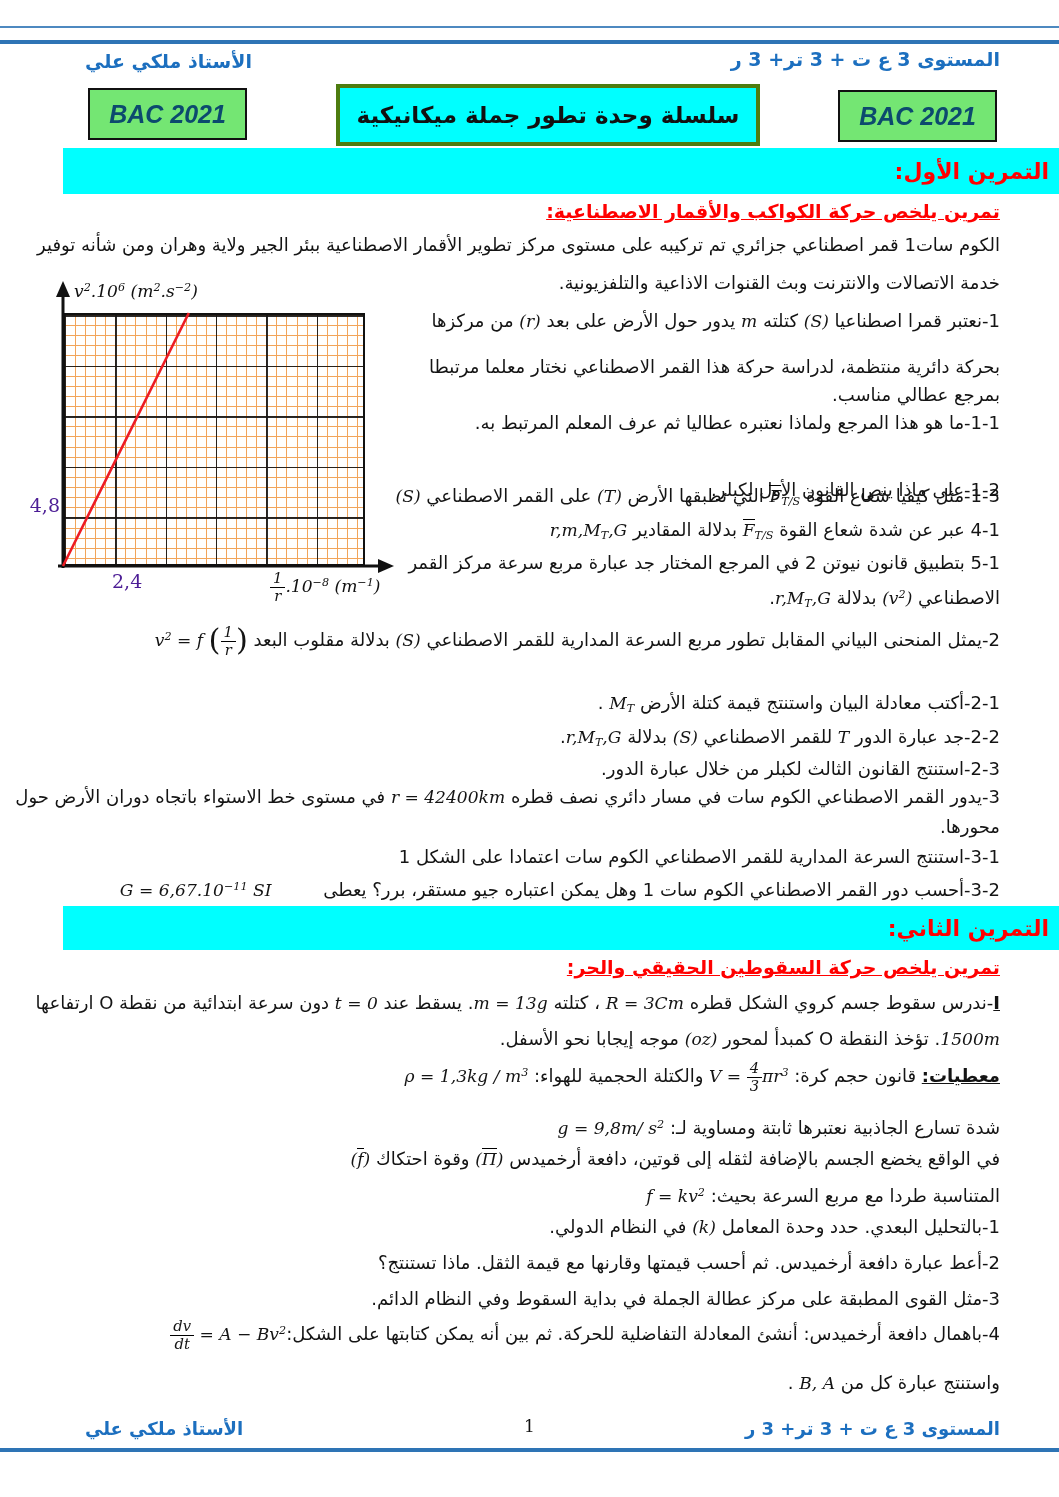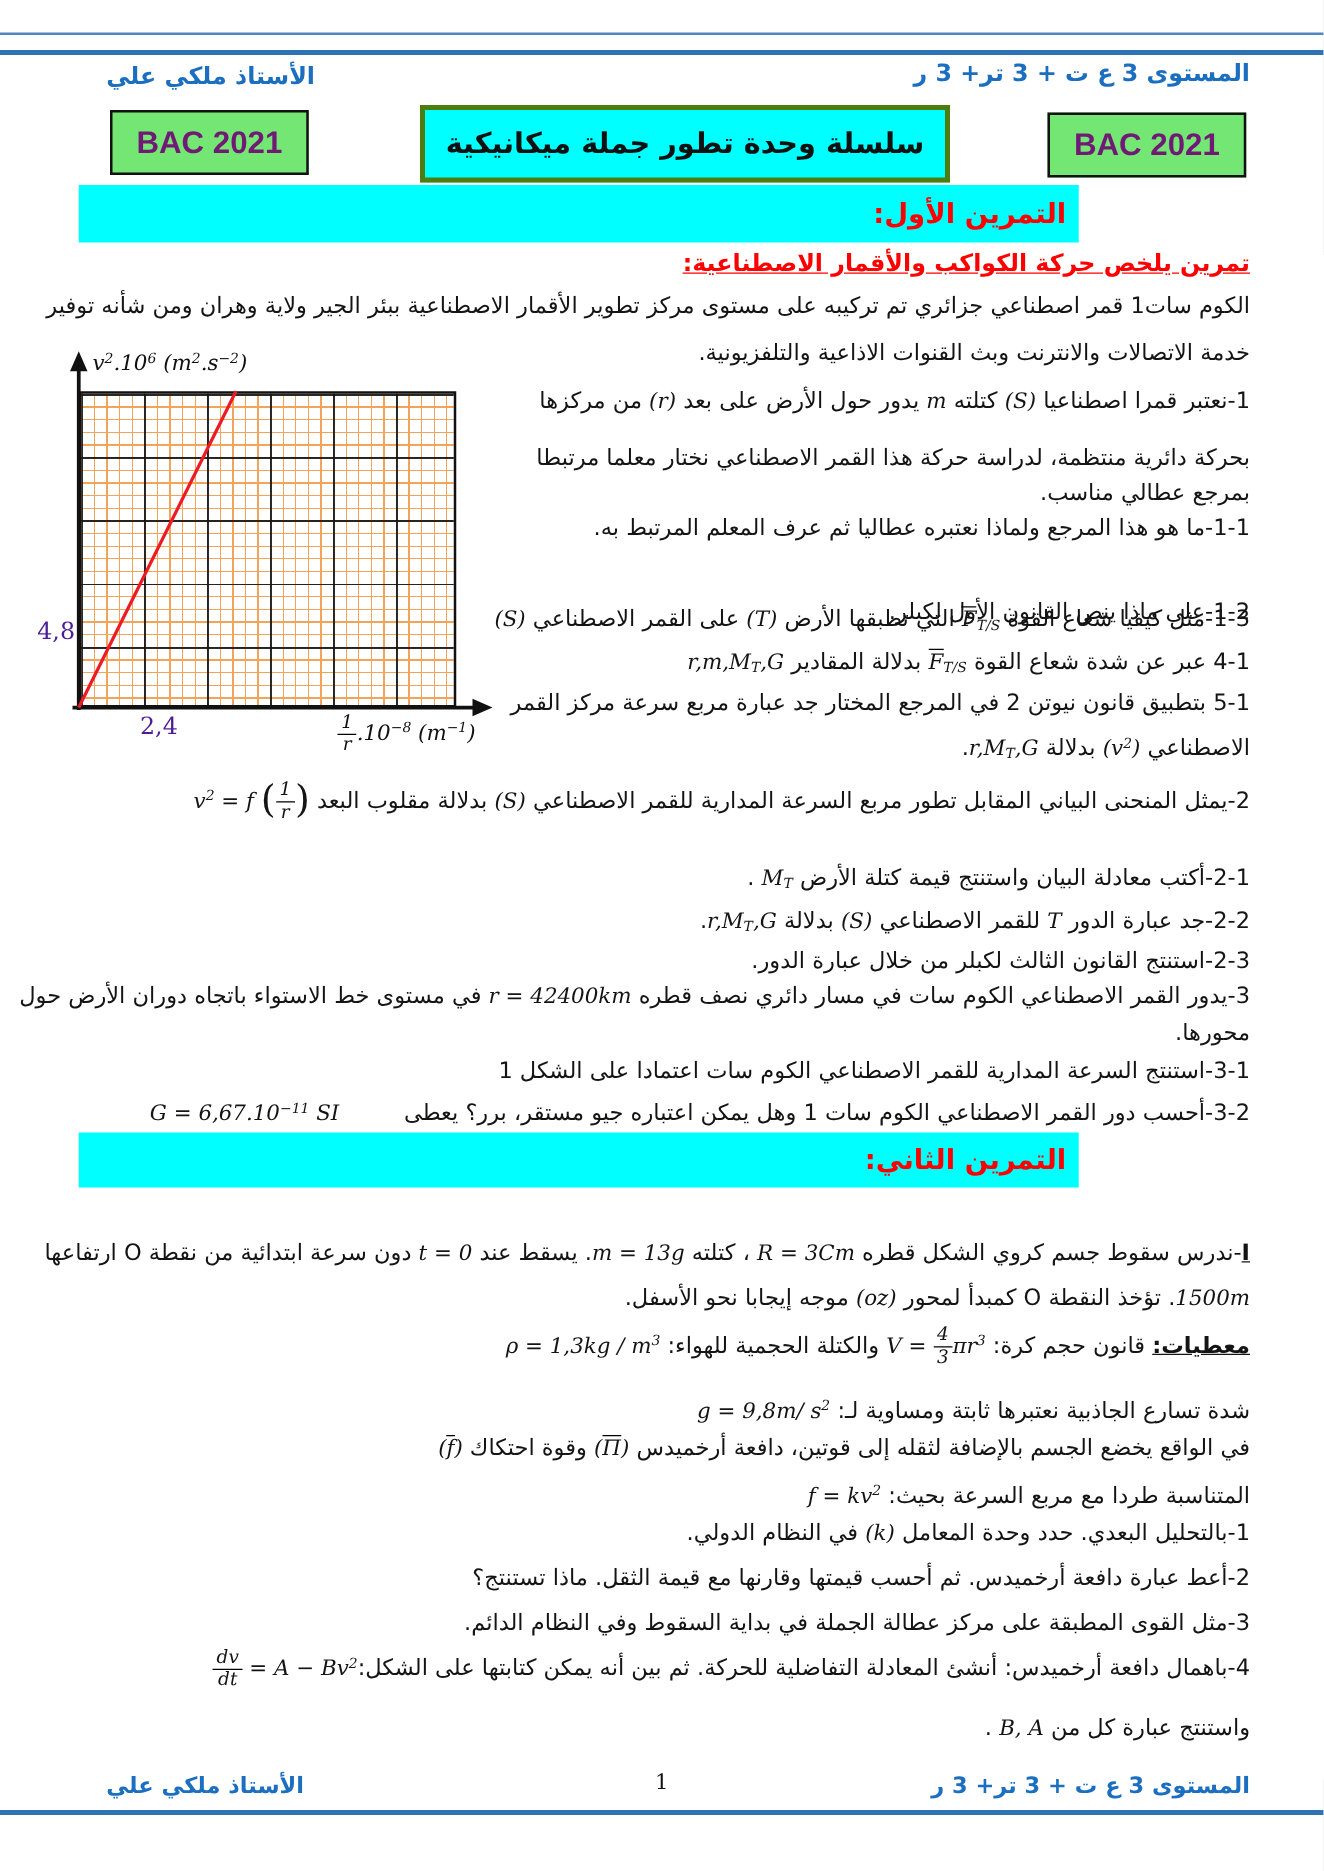--- a/index.html
+++ b/index.html
@@ -7,27 +7,27 @@
         overflow:hidden;font-family:"DejaVu Sans",sans-serif;color:#111;}
   .rule{position:absolute;left:0;right:0;background:#2e74b5;}
   .rule-thin{top:26px;height:2px;opacity:.85;}
   .rule-thick{top:40px;height:4px;}
   .rule-bottom{top:1448px;height:4px;}
   .hdr-text{position:absolute;font-weight:700;font-size:19px;color:#1c6fbf;white-space:nowrap;direction:rtl;}
   .hdr-level{top:48px;right:59px;}
   .hdr-teacher{top:50px;left:85px;}
   .bac-box{position:absolute;width:155px;height:48px;background:#74e673;border:2px solid #111;
            display:flex;align-items:center;justify-content:center;font-weight:700;font-size:25px;
-           color:#701a75;font-family:"Liberation Sans",sans-serif;}
+           color:#0c4a6e;font-family:"Liberation Sans",sans-serif;font-style:italic;}
   .bac-left{left:88px;top:88px;}
   .bac-right{left:838px;top:90px;}
   .series-box{position:absolute;left:336px;top:84px;width:416px;height:54px;background:#00ffff;
               border:4px solid #4d7c0f;display:flex;align-items:center;justify-content:center;
               font-weight:700;font-size:23px;direction:rtl;}
-  .band{position:absolute;left:63px;width:800px;background:#00ffff;direction:rtl;
+  .band{position:absolute;left:63px;width:996px;background:#00ffff;direction:rtl;
         display:flex;align-items:center;}
   .band-title{color:#ff0000;font-weight:700;font-size:22px;padding-right:10px;}
   .band1{top:148px;height:46px;}
   .band2{top:906px;height:44px;}
   .subtitle{position:absolute;right:59px;color:#ff0000;font-weight:700;font-size:19px;
             direction:rtl;white-space:nowrap;text-decoration:underline;}
   .sub1{top:200px;}
   .sub2{top:956px;}
   .tline{position:absolute;right:59px;direction:rtl;white-space:nowrap;font-size:18px;
          line-height:30px;color:#141414;}
@@ -128,20 +128,21 @@
       <div class="tline" style="top: 754px;">2-3-استنتج القانون الثالث لكبلر من خلال عبارة الدور.</div>
       <div class="tline" style="top: 782px;">3-يدور القمر الاصطناعي الكوم سات في مسار دائري نصف قطره <span class="sg-m">r = 42400km</span> في مستوى خط الاستواء باتجاه دوران الأرض حول</div>
       <div class="tline" style="top: 812px;">محورها.</div>
       <div class="tline" style="top: 842px;">3-1-استنتج السرعة المدارية للقمر الاصطناعي الكوم سات اعتمادا على الشكل 1</div>
       <div class="tline" style="top: 872px;">3-2-أحسب دور القمر الاصطناعي الكوم سات 1 وهل يمكن اعتباره جيو مستقر، برر؟ يعطى <span class="sg-gap" style="width: 46px;">&nbsp;</span><span class="sg-fml"><span class="sg-m">G = 6,67.10</span><span class="sg-sup">−11</span><span class="sg-m"> SI</span></span></div>
     </div>
 
   <div class="band band2">
     <span class="band-title">التمرين الثاني:</span>
   </div>
+  <div class="subtitle sub2">تمرين يلخص حركة السقوطين الحقيقي والحر:</div>
 
   <div>
       <div class="tline" style="top: 988px;"><span class="sg-u">I</span>-ندرس سقوط جسم كروي الشكل قطره <span class="sg-m">R = 3Cm</span> ، كتلته <span class="sg-m">m = 13g</span>. يسقط عند <span class="sg-m">t = 0</span> دون سرعة ابتدائية من نقطة O ارتفاعها</div>
       <div class="tline" style="top: 1024px;"><span class="sg-m">1500m</span>. تؤخذ النقطة O كمبدأ لمحور <span class="sg-m">(oz)</span> موجه إيجابا نحو الأسفل.</div>
       <div class="tline" style="top: 1058px;"><span class="sg-u">معطيات:</span> قانون حجم كرة: <span class="sg-fml"><span class="sg-m">V = </span><span class="sg-frac">
             <span class="fr-n">4</span>
             <span class="fr-d">3</span>
           </span><span class="sg-m">πr</span><span class="sg-sup">3</span></span> والكتلة الحجمية للهواء: <span class="sg-fml"><span class="sg-m">ρ = 1,3kg / m</span><span class="sg-sup">3</span></span></div>
       <div class="tline" style="top: 1110px;">شدة تسارع الجاذبية نعتبرها ثابتة ومساوية لـ: <span class="sg-fml"><span class="sg-m">g = 9,8m/ s</span><span class="sg-sup">2</span></span></div>
       <div class="tline" style="top: 1144px;">في الواقع يخضع الجسم بالإضافة لثقله إلى قوتين، دافعة أرخميدس <span class="sg-fml"><span class="sg-m">(</span><span class="sg-vec">Π</span><span class="sg-m">)</span></span> وقوة احتكاك <span class="sg-fml"><span class="sg-m">(</span><span class="sg-vec">f</span><span class="sg-m">)</span></span></div>

